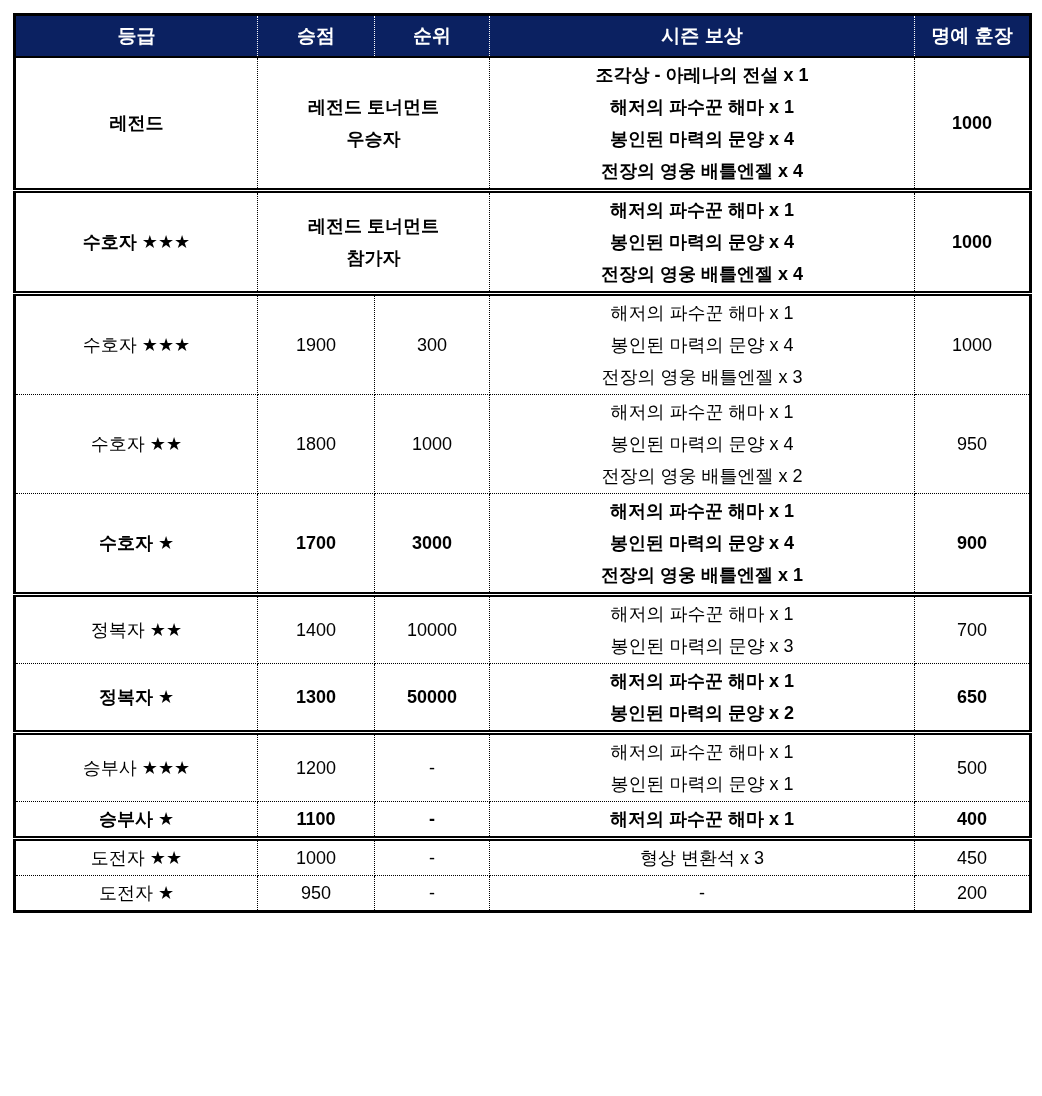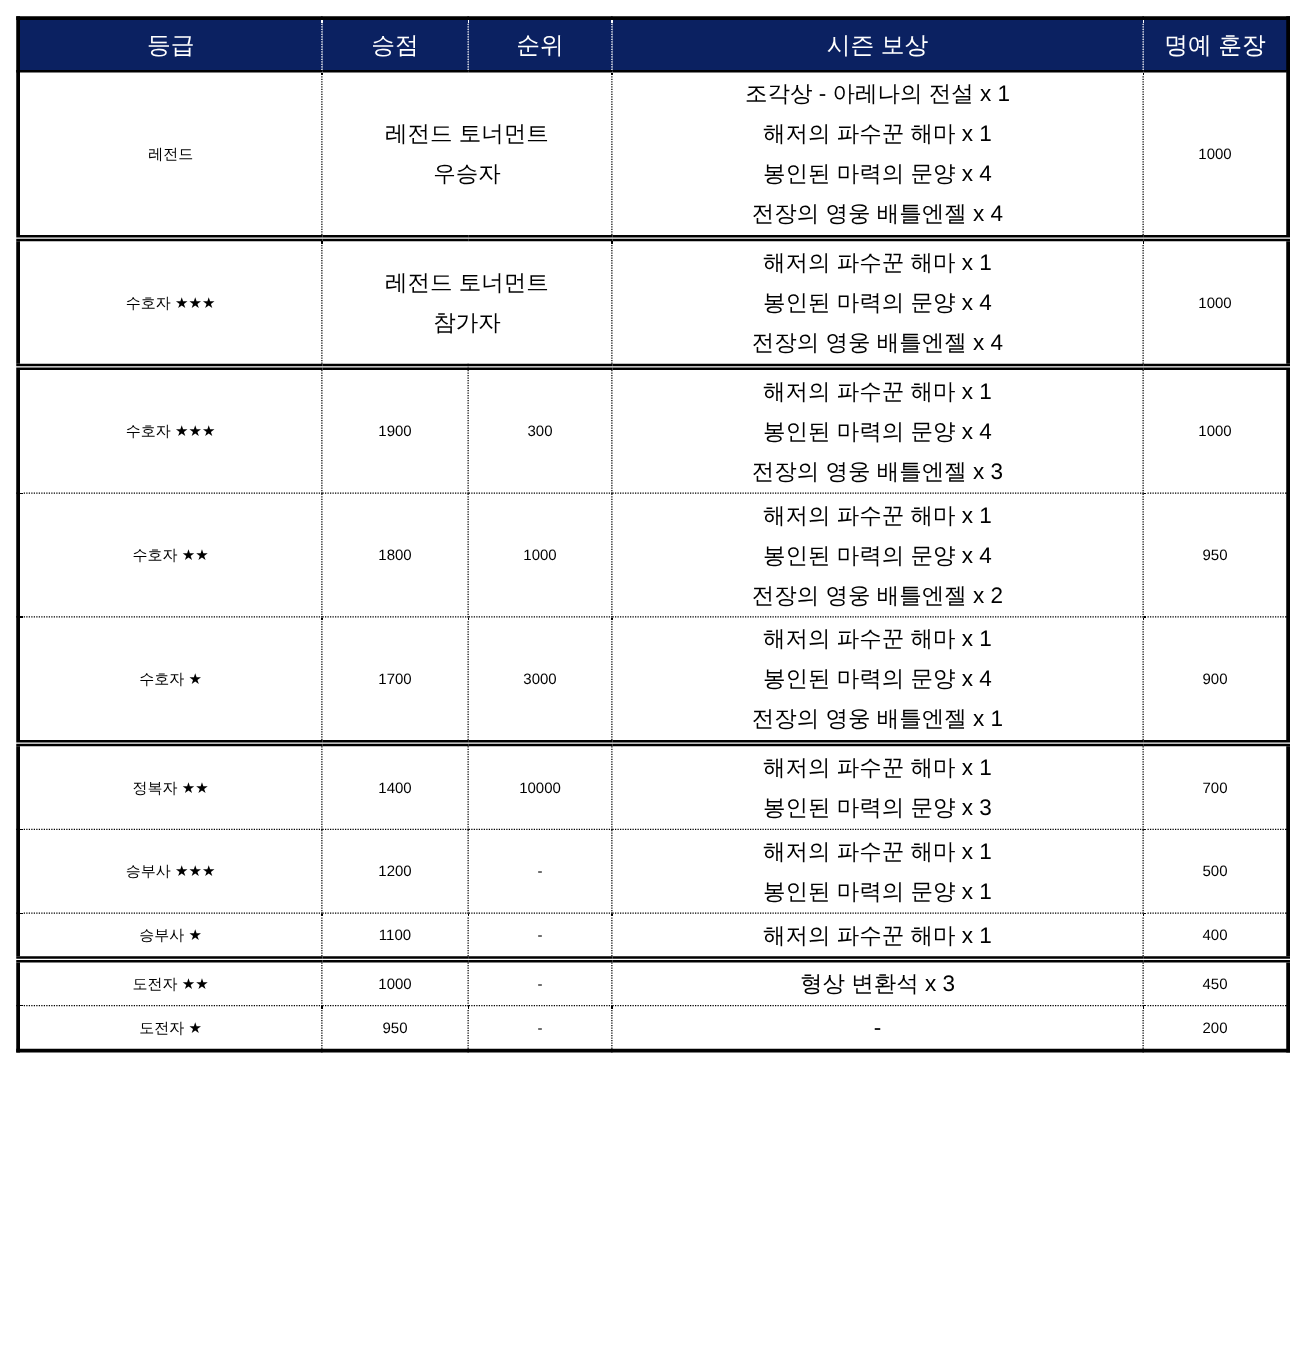--- a/index.html
+++ b/index.html
@@ -17,21 +17,21 @@
   }
   table.rank-table {
     border-collapse: collapse;
     table-layout: fixed;
     width: 1016px;
     border: 3px solid #000000;
   }
   th {
     background: #0b2161;
     color: #ffffff;
-    font-weight: normal;
+    font-weight: bold;
     font-size: 19px;
     height: 40px;
     text-align: center;
     vertical-align: middle;
     border-bottom: 2px solid #000000;
     padding: 0;
   }
   th + th {
     border-left: 1px dotted #ffffff;
   }
@@ -39,30 +39,31 @@
     border: 1px dotted #000000;
     text-align: center;
     vertical-align: middle;
     font-size: 18px;
     color: #000000;
     padding: 1px 4px;
     background: #ffffff;
   }
   tr.group-end td {
     border-bottom: 5px double #000000;
+    font-weight: bold;
   }
   .lines div {
     line-height: 32px;
     white-space: nowrap;
   }
   tr.single td {
     height: 32px;
   }
   td.grade, td.medal, td.num {
-    font-size: 12px;
+    font-size: 18px;
     margin-top: 23px;
   }
 </style>
 </head>
 <body>
 
 <div class="table-wrap">
   <table class="rank-table">
     <colgroup>
       <col style="width:243px">
@@ -144,20 +145,30 @@
       <tr>
         <td class="grade">정복자 ★★</td>
         <td class="num">1400</td>
         <td class="num">10000</td>
         <td class="lines">
           <div>해저의 파수꾼 해마 x 1</div>
           <div>봉인된 마력의 문양 x 3</div>
         </td>
         <td class="medal">700</td>
       </tr>
+      <tr class="group-end">
+        <td class="grade">정복자 ★</td>
+        <td class="num">1300</td>
+        <td class="num">50000</td>
+        <td class="lines">
+          <div>해저의 파수꾼 해마 x 1</div>
+          <div>봉인된 마력의 문양 x 2</div>
+        </td>
+        <td class="medal">650</td>
+      </tr>
       <tr>
         <td class="grade">승부사 ★★★</td>
         <td class="num">1200</td>
         <td class="num">-</td>
         <td class="lines">
           <div>해저의 파수꾼 해마 x 1</div>
           <div>봉인된 마력의 문양 x 1</div>
         </td>
         <td class="medal">500</td>
       </tr>

